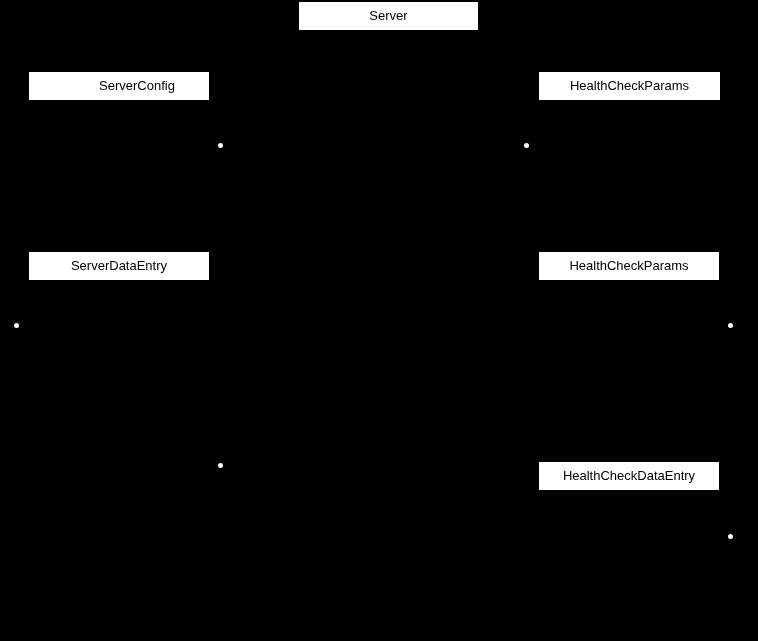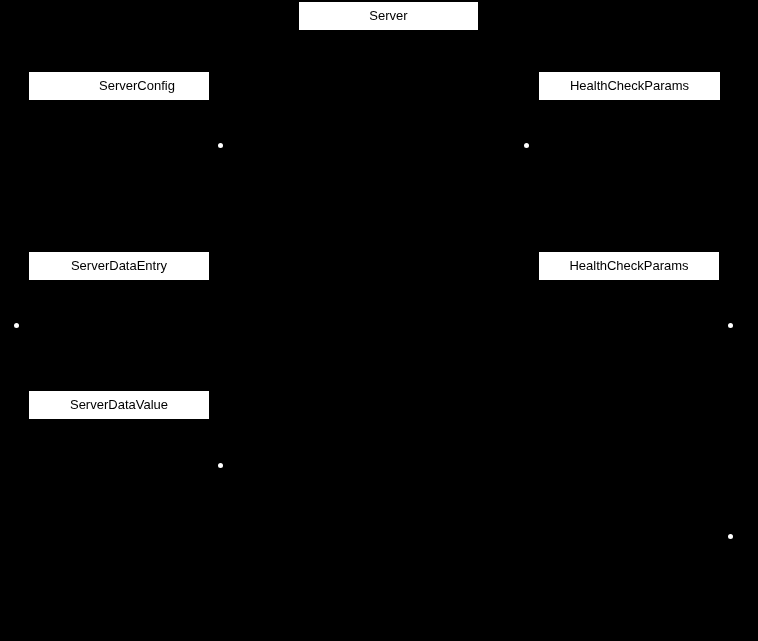--- a/index.html
+++ b/index.html
@@ -61,22 +61,22 @@
   <div class="class-node node-server">Server</div>
 
   <div class="class-node node-server-config">ServerConfig</div>
 
   <div class="class-node node-health-check-config">HealthCheckParams</div>
 
   <div class="class-node node-health-check-params">HealthCheckParams</div>
 
   <div class="class-node node-server-data-entry">ServerDataEntry</div>
 
-  <div class="class-node node-server-data-value">ServerDataValue</div>
 
+  <div class="class-node node-health-check-data-entry">HealthCheckDataEntry</div>
 
   <div class="dot dot-a"></div>
   <div class="dot dot-b"></div>
   <div class="dot dot-c"></div>
   <div class="dot dot-d"></div>
   <div class="dot dot-e"></div>
   <div class="dot dot-f"></div>
 
 </div>
 

